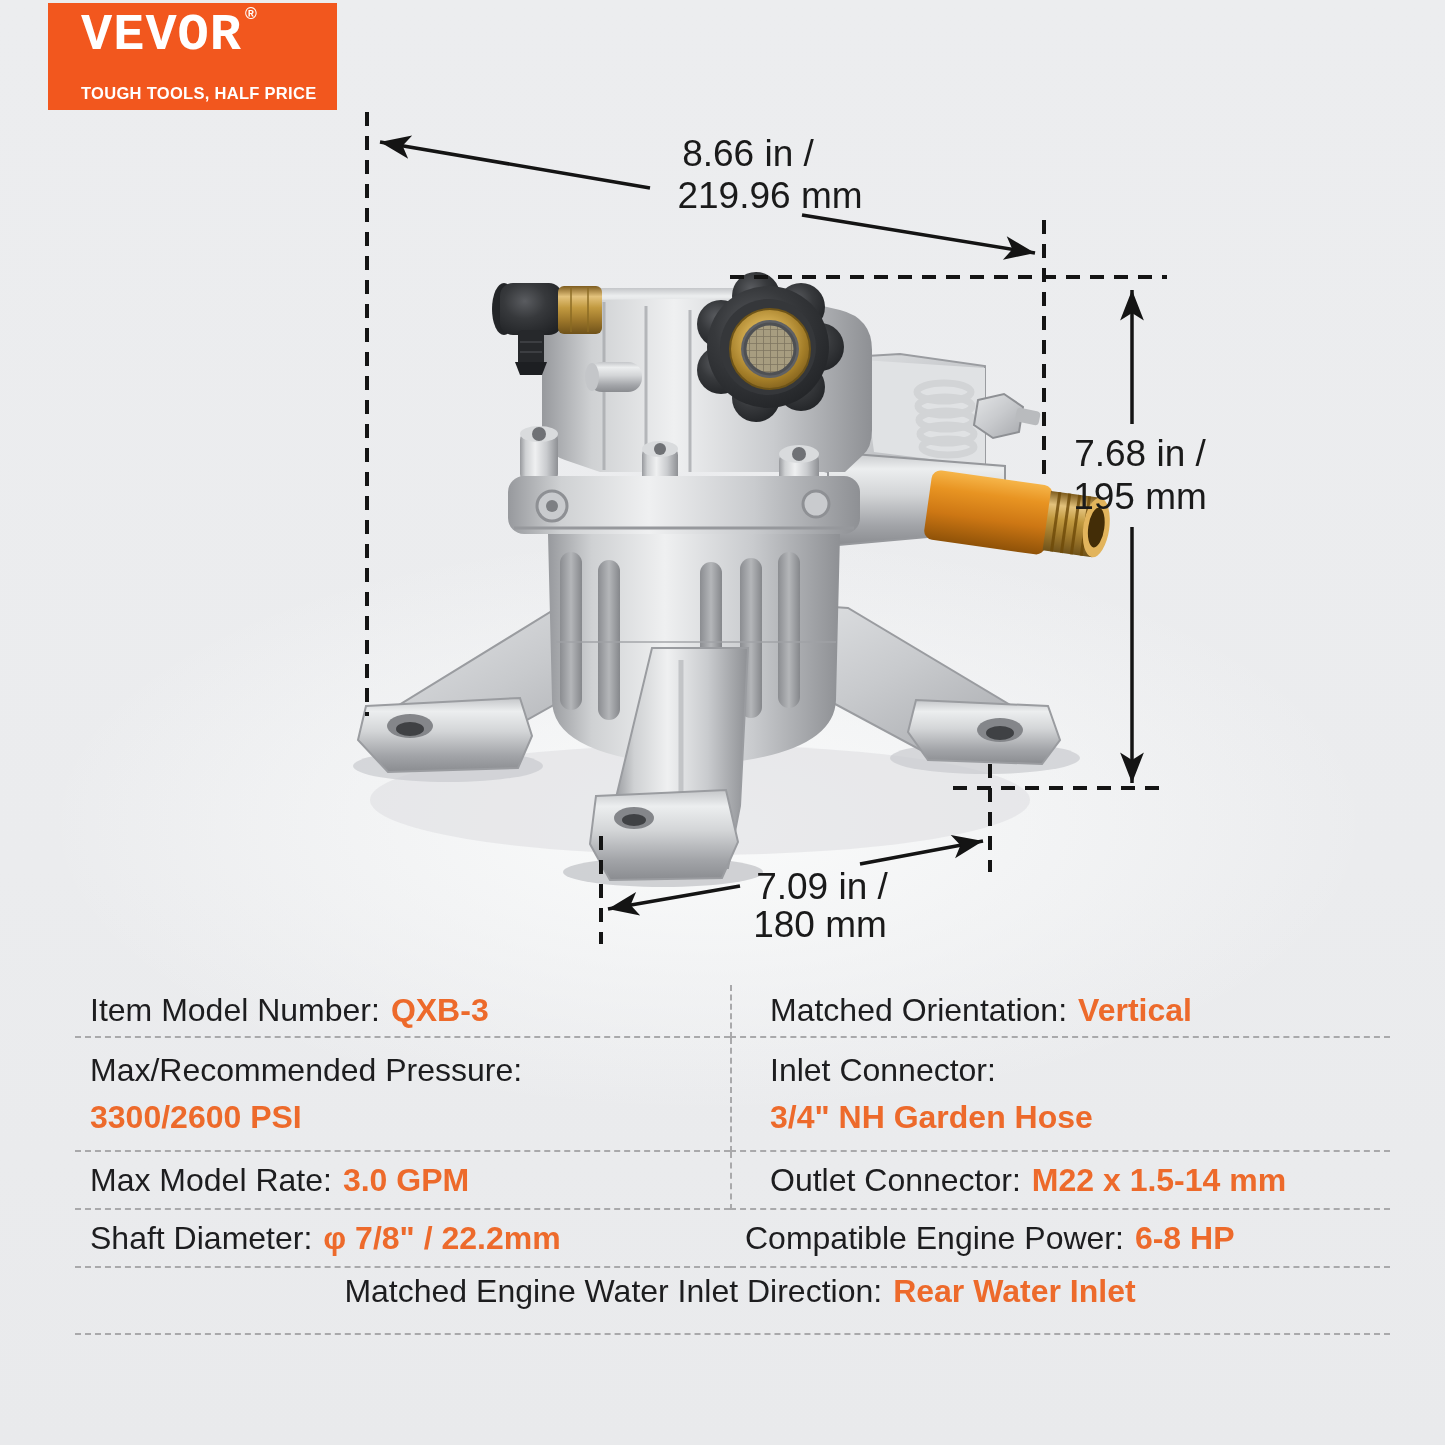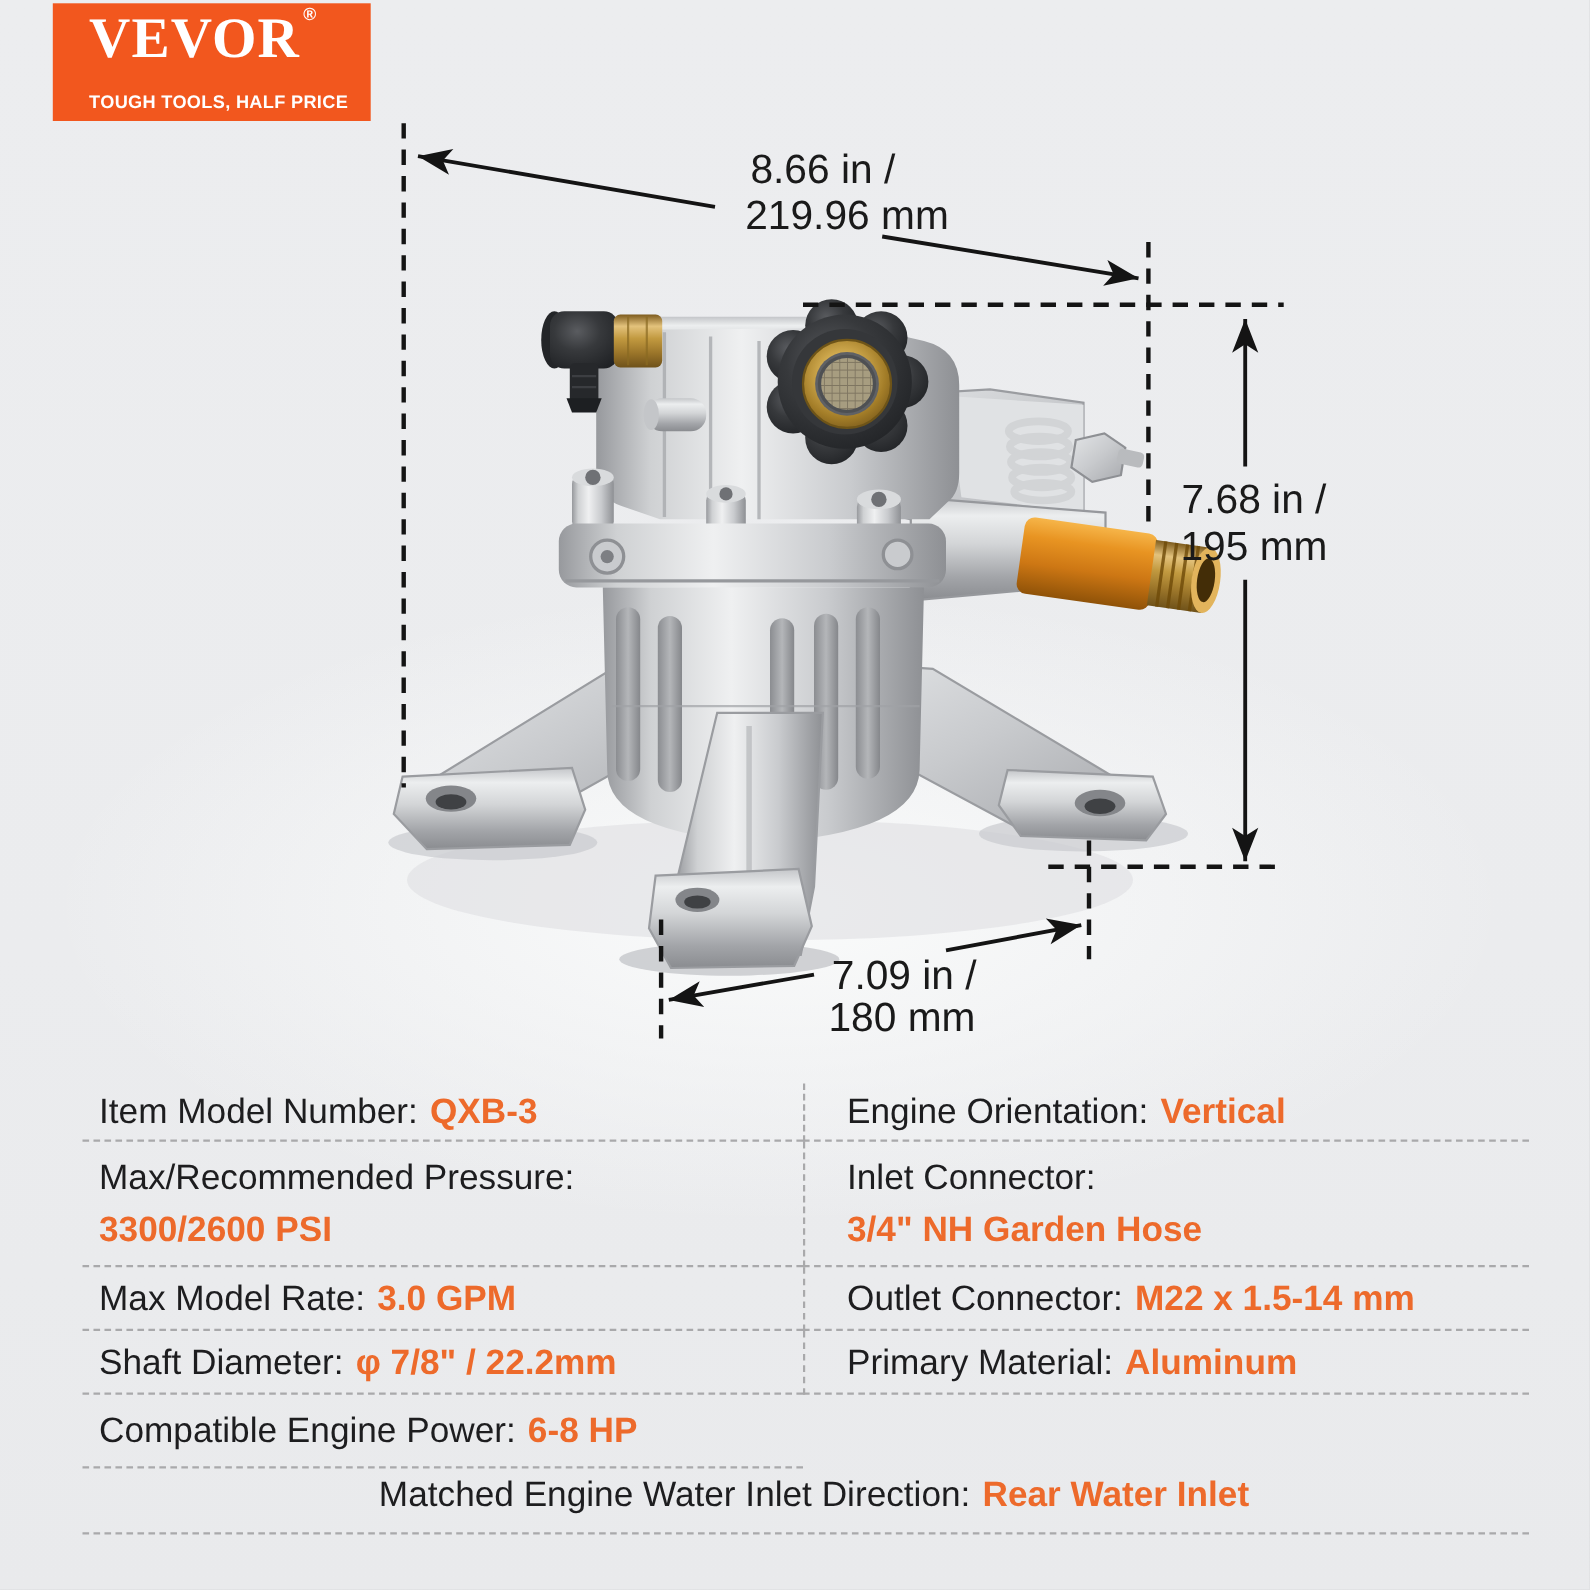--- a/index.html
+++ b/index.html
@@ -15,21 +15,21 @@
 
   
   .logo{
     position:absolute;left:48px;top:3px;width:289px;height:107px;
     background:#f2571e;color:#ffffff;
     display:flex;flex-direction:column;justify-content:center;
     padding-left:33px;box-sizing:border-box;
   }
   .logo-name-row{line-height:1;white-space:nowrap;}
   .logo-name{
-    font-family:Liberation Serif, serif;font-weight:bold;
+    font-family:Liberation Mono, monospace;font-weight:bold;
     font-size:52px;letter-spacing:1px;
   }
   .logo-reg{
     display:inline-block;font-size:16px;font-weight:bold;
     vertical-align:top;position:relative;top:-4px;left:3px;
     font-family:"Liberation Sans",sans-serif;
   }
   .logo-tagline{
     font-weight:bold;font-size:16.5px;letter-spacing:.3px;margin-top:22px;
     white-space:nowrap;
@@ -281,21 +281,21 @@
       </g>
     </g>
   </svg>
 
   <div class="specs">
 
     <div class="cell inline">
       <div class="line"><span class="lbl">Item Model Number:</span><span class="val">QXB-3</span></div>
     </div>
     <div class="cell rcol inline">
-      <div class="line"><span class="lbl">Engine Orientation:</span><span class="val">Vertical</span></div>
+      <div class="line"><span class="lbl">Matched Orientation:</span><span class="val">Vertical</span></div>
     </div>
 
     <div class="cell stacked">
       <div class="line"><span class="lbl">Max/Recommended Pressure:</span></div>
       <div class="line"><span class="val">3300/2600 PSI</span></div>
     </div>
     <div class="cell rcol stacked">
       <div class="line"><span class="lbl">Inlet Connector:</span></div>
       <div class="line"><span class="val">3/4" NH Garden Hose</span></div>
     </div>
@@ -303,23 +303,20 @@
     <div class="cell inline">
       <div class="line"><span class="lbl">Max Model Rate:</span><span class="val">3.0 GPM</span></div>
     </div>
     <div class="cell rcol inline">
       <div class="line"><span class="lbl">Outlet Connector:</span><span class="val">M22 x 1.5-14 mm</span></div>
     </div>
 
     <div class="cell inline">
       <div class="line"><span class="lbl">Shaft Diameter:</span><span class="val">φ 7/8" / 22.2mm</span></div>
     </div>
-    <div class="cell rcol inline">
-      <div class="line"><span class="lbl">Primary Material:</span><span class="val">Aluminum</span></div>
-    </div>
 
     <div class="cell inline">
       <div class="line"><span class="lbl">Compatible Engine Power:</span><span class="val">6-8 HP</span></div>
     </div>
 
     <div class="cell full inline">
       <div class="line"><span class="lbl">Matched Engine Water Inlet Direction:</span><span class="val">Rear Water Inlet</span></div>
     </div>
 
   </div>

